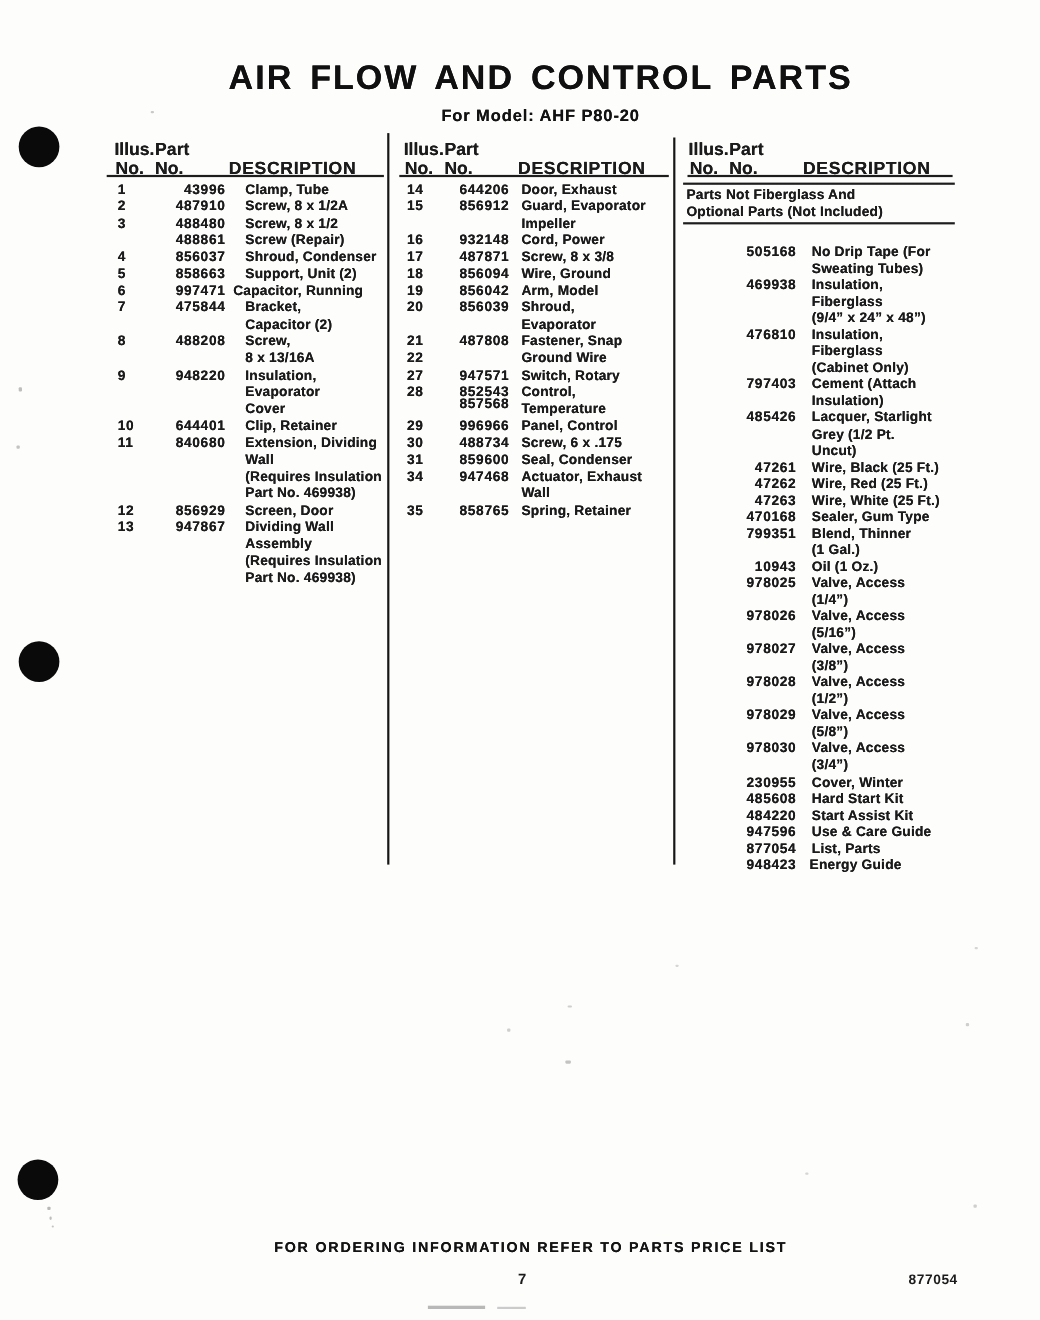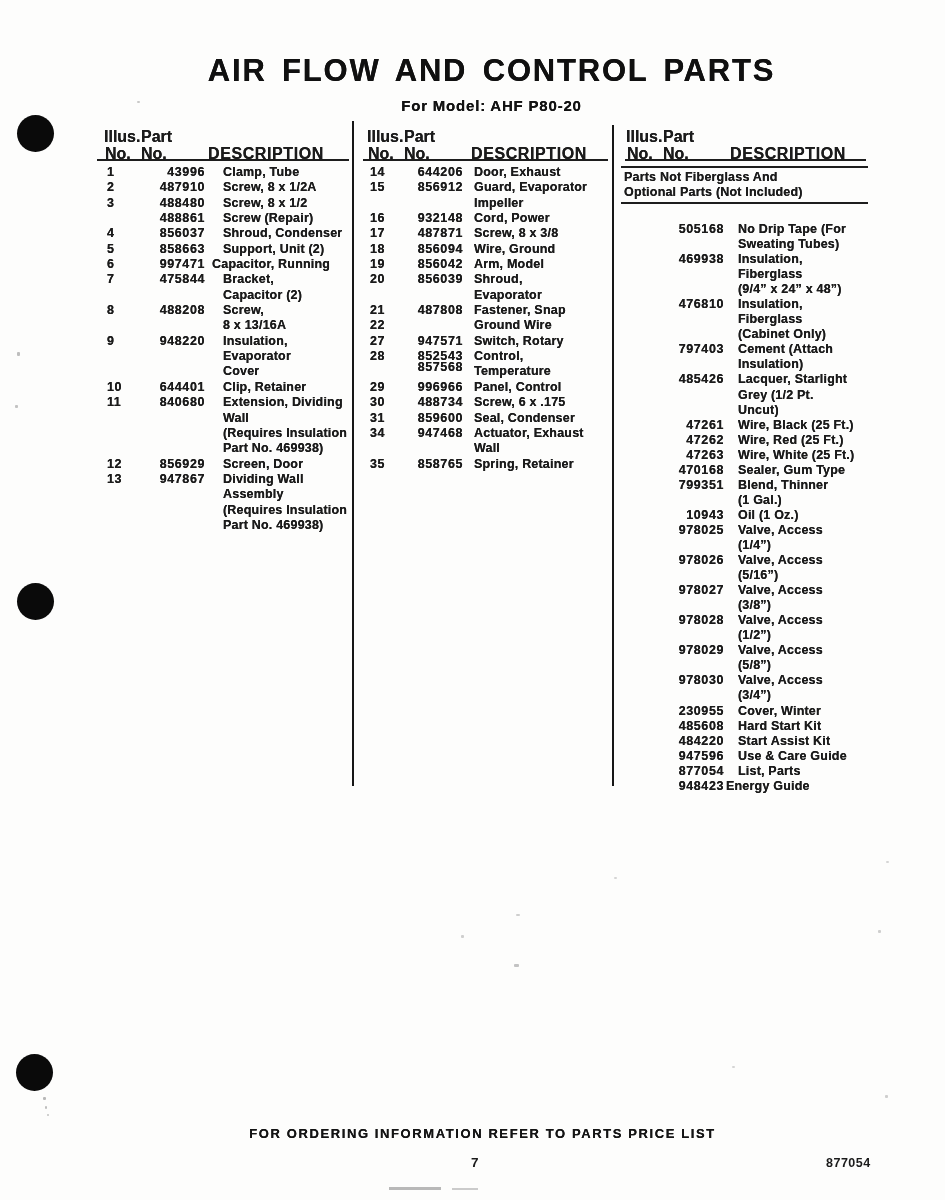--- a/index.html
+++ b/index.html
@@ -425,21 +425,21 @@
         <div class="row-line" style="height: 15.05px;">
           <span class="c-part txt" style="width: 99px;">947596</span>
           <span class="c-desc txt" style="left: 113px;">Use &amp; Care Guide</span>
         </div>
         <div class="row-line" style="height: 15.05px;">
           <span class="c-part txt" style="width: 99px;">877054</span>
           <span class="c-desc txt" style="left: 113px;">List, Parts</span>
         </div>
         <div class="row-line" style="height: 15.05px;">
           <span class="c-part txt" style="width: 99px;">948423</span>
-          <span class="c-desc txt" style="left: 101px;">Energy Guide</span>
+          <span class="c-desc txt" style="left: 111px;">Energy Guide</span>
         </div>
       </div>
   </div>
 
   <div class="footer-note">FOR ORDERING INFORMATION REFER TO PARTS PRICE LIST</div>
   <div class="page-num">7</div>
   <div class="doc-num">877054</div>
 
   <div class="smudge1"></div>
   <div class="smudge2"></div>

